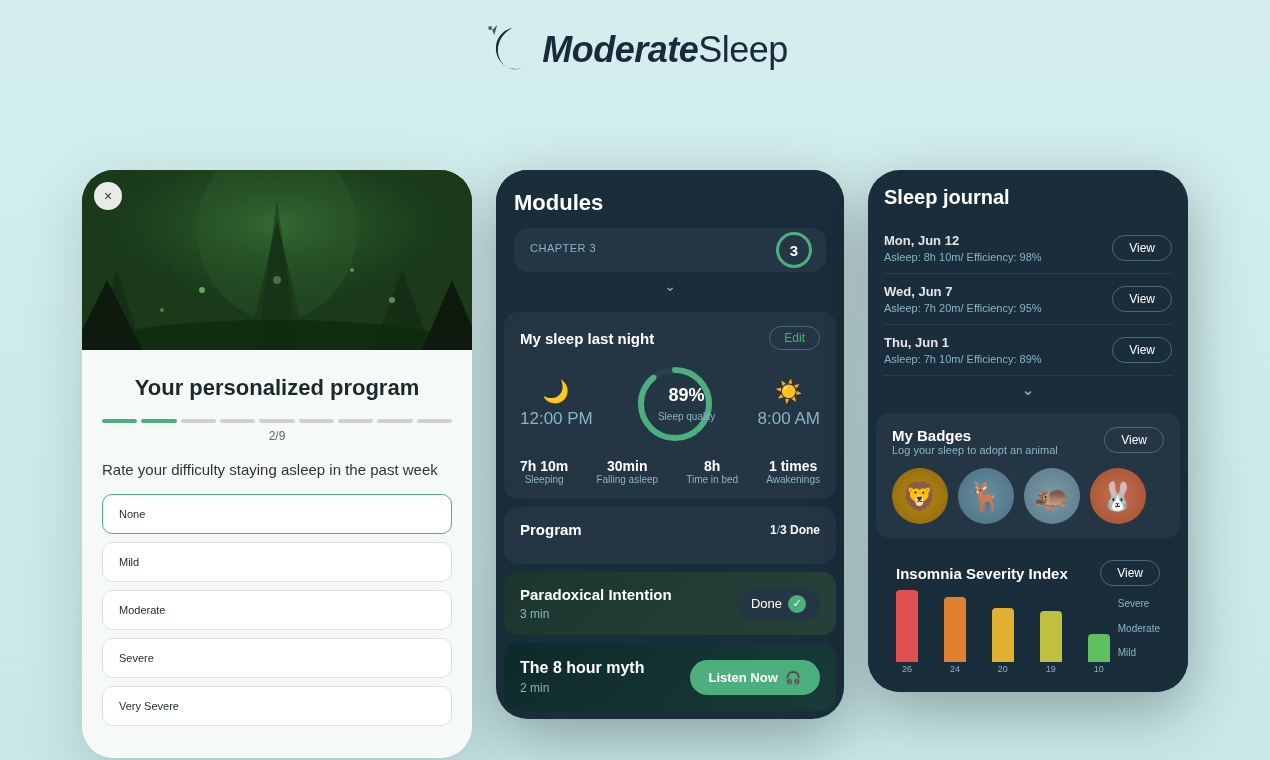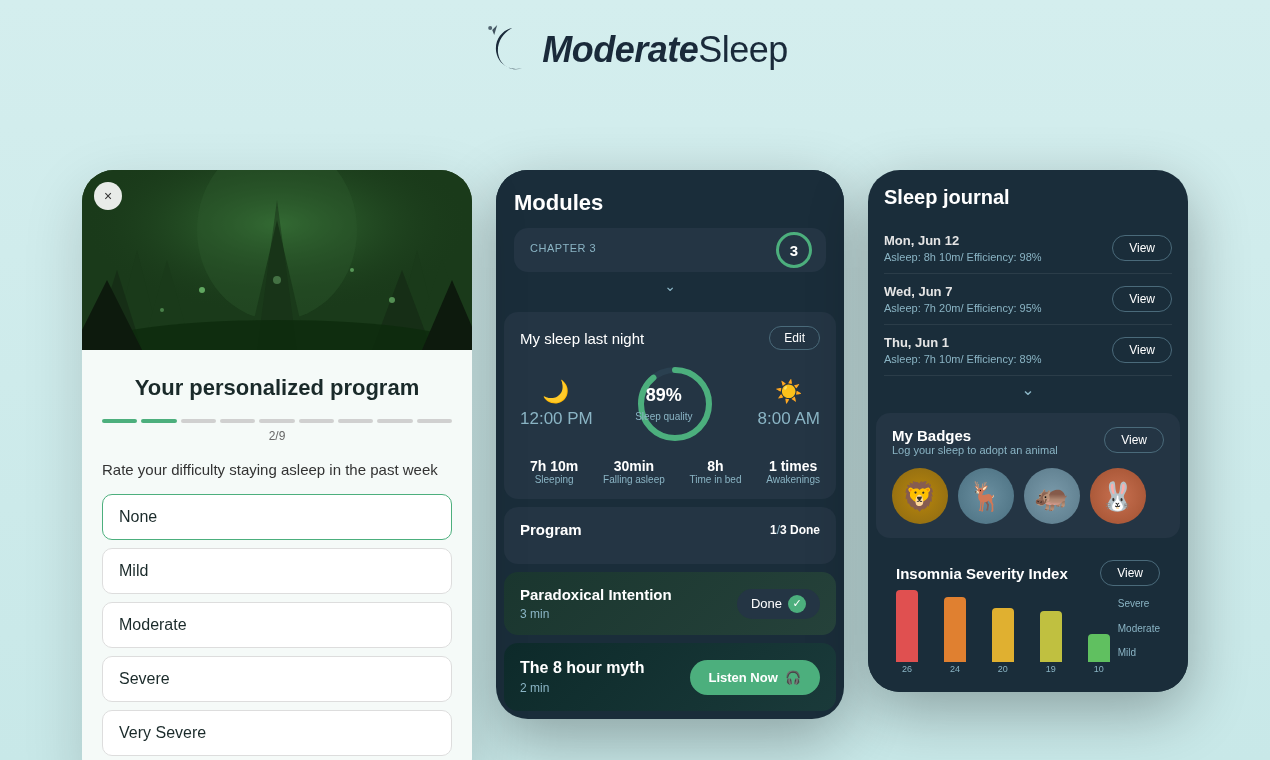--- a/index.html
+++ b/index.html
@@ -130,21 +130,21 @@
       line-height: 1.4;
     }
 
     .option-btn {
       width: 100%;
       padding: 13px 16px;
       border-radius: 10px;
       border: 1.5px solid #ddd;
       background: white;
       text-align: left;
-      font-size: 16px;
+      font-size: 11px;
       color: #1a2a2a;
       margin-bottom: 8px;
       cursor: pointer;
     }
 
     .option-btn.selected {
       border-color: #4caf7d;
       background: white;
     }
 
@@ -223,30 +223,30 @@
 
     .sleep-card-header {
       display: flex;
       justify-content: space-between;
       align-items: center;
       margin-bottom: 14px;
     }
 
     .sleep-card-title {
       font-size: 15px;
-      font-weight: 400;
+      font-weight: 700;
       color: white;
     }
 
     .edit-btn {
       background: transparent;
       border: 1.5px solid #4a6a7a;
       border-radius: 20px;
       padding: 4px 14px;
-      color: #ffffff;
+      color: #22c55e;
       font-size: 12px;
       cursor: pointer;
     }
 
     .sleep-main-row {
       display: flex;
       justify-content: space-between;
       align-items: center;
       margin-bottom: 14px;
     }
@@ -264,21 +264,21 @@
       font-size: 17px;
       color: #8ab4c4;
     }
 
     .sleep-quality-circle {
       width: 80px;
       height: 80px;
       position: relative;
       display: flex;
       align-items: center;
-      justify-content: flex-start;
+      justify-content: flex-end;
     }
 
     .sleep-quality-circle svg {
       position: absolute;
       top: 0; left: 0;
     }
 
     .sleep-quality-text {
       text-align: center;
       z-index: 1;
@@ -296,21 +296,20 @@
       color: #8ab4c4;
     }
 
     .sleep-stats-row {
       display: flex;
       justify-content: space-between;
     }
 
     .sleep-stat {
       text-align: center;
-      margin-left: 10px;
     }
 
     .sleep-stat-val {
       font-size: 14px;
       font-weight: 600;
       color: white;
     }
 
     .sleep-stat-label {
       font-size: 10px;

